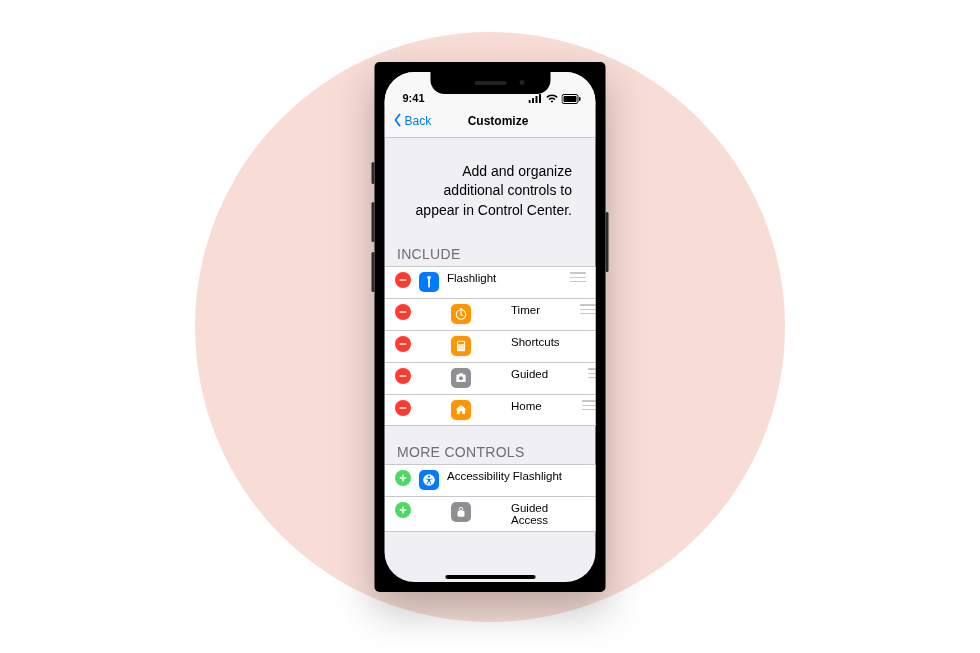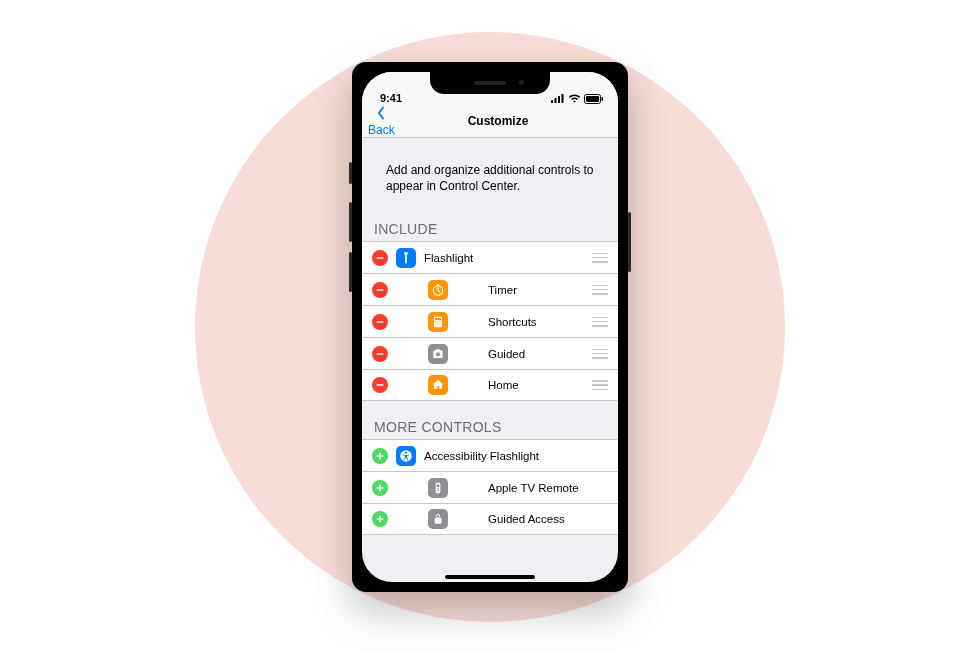--- a/index.html
+++ b/index.html
@@ -19,24 +19,24 @@
     border-radius: 50%;
     left: 50%;
     top: 50%;
     transform: translate(-50%, -50%);
   }
   .phone {
     position: absolute;
     left: 50%;
     top: 50%;
     transform: translate(-50%, -50%);
-    width: 276px;
+    width: 231px;
     height: 530px;
     background: #000;
-    border-radius: 14px;
+    border-radius: 5px;
     padding: 10px;
     box-shadow: 0 18px 40px rgba(0,0,0,0.25);
   }
   .phone-btn { position:absolute; background:#2a2a2a; border-radius:2px; }
   .phone-btn.left1 { left:-3px; top:100px; width:3px; height:22px; }
   .phone-btn.left2 { left:-3px; top:140px; width:3px; height:40px; }
   .phone-btn.left3 { left:-3px; top:190px; width:3px; height:40px; }
   .phone-btn.right { right:-3px; top:150px; width:3px; height:60px; }
 
   .screen {
@@ -76,52 +76,52 @@
 
   .nav-bar {
     height: 32px;
     background: #f8f8f8;
     border-bottom: 0.5px solid #c8c7cc;
     display: flex;
     align-items: center;
     position: relative;
     padding: 0 6px;
   }
-  .back-btn { display:flex; align-items:center; color:#007aff; font-size:12px; gap:0px;flex-direction:column;}
+  .back-btn { display:flex; align-items:center; color:#007aff; font-size:12px; gap:0px;}
   .back-btn svg { width:14px; height:14px; }
   .nav-title {
     position:absolute; left:16px; right:0; text-align:center;
     font-size:12px; font-weight:600; pointer-events:none;
   }
 
   .content {
     height: calc(100% - 66px);
     overflow-y: auto;
     font-size: 11.5px;
   }
   .content::-webkit-scrollbar { width:0; }
 
   .description {
     padding: 24px 24px 22px;
-    text-align: left;
+    text-align: right;
     color: #000;
-    font-size: 12px;
+    font-size: 14px;
     line-height: 1.4;
   }
   .section-header {
     padding: 4px 12px 4px;
     font-size: 14px;
     color: #6d6d72;
     letter-spacing: 0.3px;
   }
   .row {
     background: #fff;
     border-top: 0.5px solid #c8c7cc;
     display: flex;
-    align-items: center;
+    align-items: flex-start;
     padding: 5px 10px 5px 10px;
     gap: 8px;
     min-height: 32px;
   }
   .row:last-child { border-bottom: 0.5px solid #c8c7cc; }
   .section .row + .row { border-top:0.5px solid #c8c7cc;gap:40px;}
 
   .pm-btn {
     width: 16px; height: 16px; border-radius: 50%;
     display:flex; align-items:center; justify-content:center;
@@ -337,37 +337,20 @@
           </div>
           <div class="row">
             <div class="pm-btn plus">
               <svg viewBox="0 0 10 10">
                 <rect x="1.5" y="4.2" width="7" height="1.6" fill="#fff" rx="0.8"></rect>
                 <rect x="4.2" y="1.5" width="1.6" height="7" fill="#fff" rx="0.8"></rect>
               </svg>
             </div>
             <div class="app-icon gray">
               <svg viewBox="0 0 24 24">
-                <rect x="8" y="3" width="8" height="18" rx="2" fill="#fff"></rect>
-                <circle cx="12" cy="8" r="2.5" fill="#8e8e93"></circle>
-                <rect x="10" y="13" width="4" height="1.3" fill="#8e8e93"></rect>
-                <rect x="10" y="15.5" width="4" height="1.3" fill="#8e8e93"></rect>
-              </svg>
-            </div>
-            <div class="row-label">Apple TV Remote</div>
-          </div>
-          <div class="row">
-            <div class="pm-btn plus">
-              <svg viewBox="0 0 10 10">
-                <rect x="1.5" y="4.2" width="7" height="1.6" fill="#fff" rx="0.8"></rect>
-                <rect x="4.2" y="1.5" width="1.6" height="7" fill="#fff" rx="0.8"></rect>
-              </svg>
-            </div>
-            <div class="app-icon gray">
-              <svg viewBox="0 0 24 24">
                 <rect x="9" y="4" width="6" height="6" rx="3" stroke="#fff" stroke-width="1.6" fill="none"></rect>
                 <rect x="6" y="10" width="12" height="10" rx="2" fill="#fff"></rect>
               </svg>
             </div>
             <div class="row-label">Guided Access</div>
           </div>
         </div>
     </div>
 
     <div class="home-indicator"></div>

